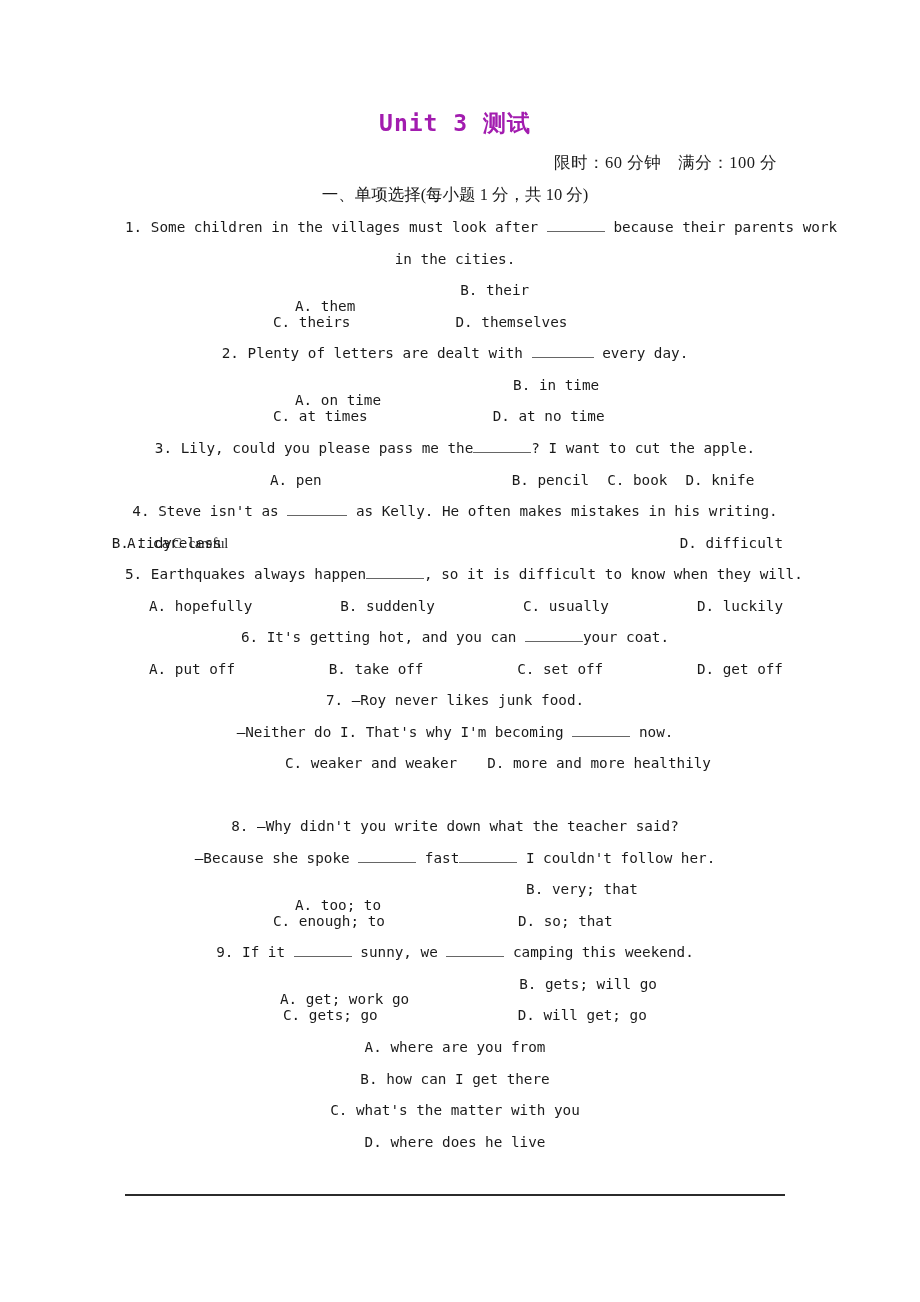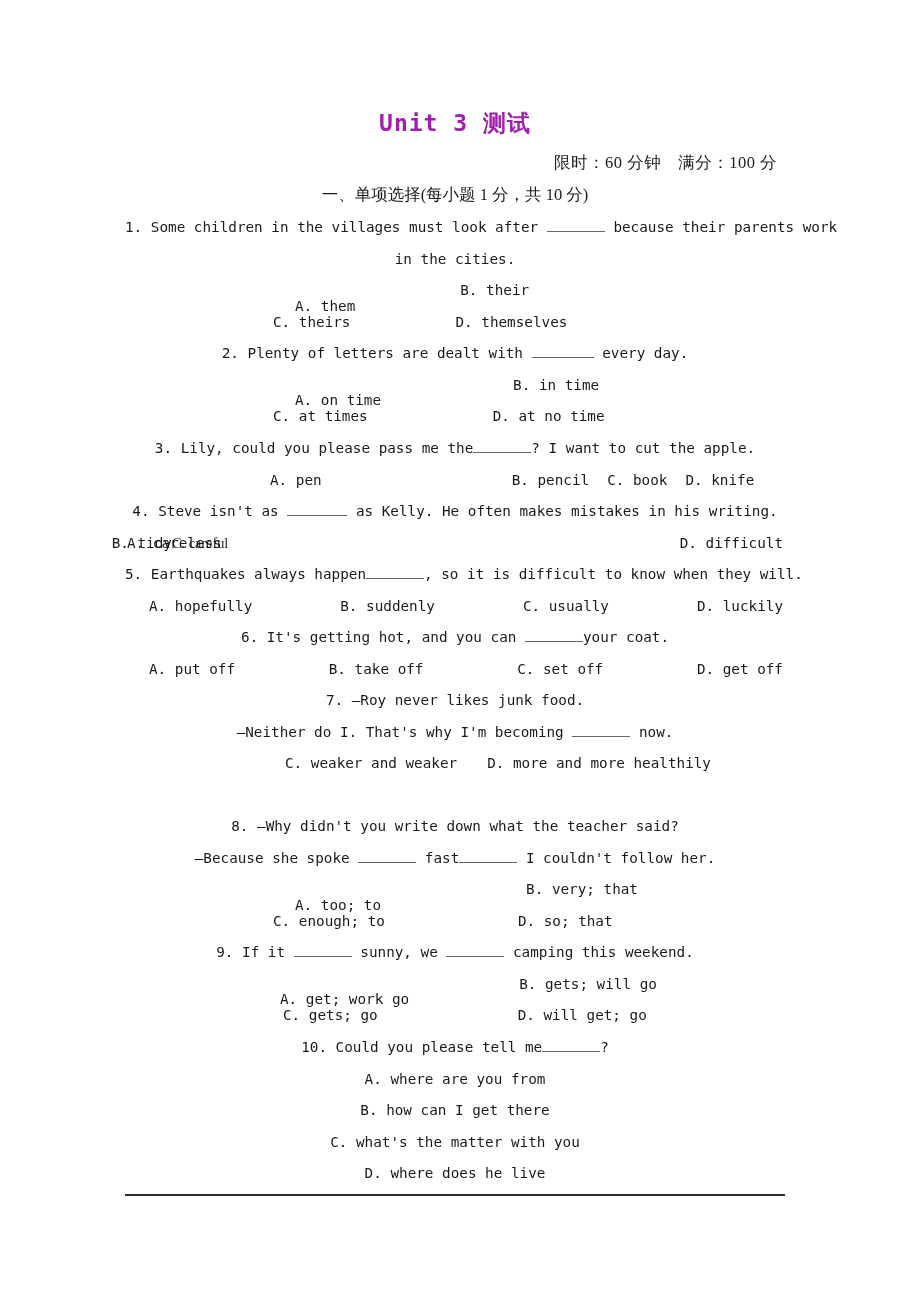--- a/index.html
+++ b/index.html
@@ -271,23 +271,20 @@
         <span class="opt" style="margin-left:155px;">A. get; work go</span>
         <span class="opt" style="margin-left:110px;">B. gets; will go</span>
       </div>
       <div class="optrow">
         <span class="opt" style="margin-left:158px;">C. gets; go</span>
         <span class="opt" style="margin-left:140px;">D. will get; go</span>
       </div>
     </div>
 
     <div class="qblock" style="top:1032px;">
-      <div class="line center">
-        <span>10. Could you please tell me</span><span class="blank w1"></span><span>?</span>
-      </div>
       <div class="line center">A. where are you from</div>
       <div class="line center">B. how can I get there</div>
       <div class="line center">C. what's the matter with you</div>
       <div class="line center">D. where does he live</div>
     </div>
 
   </div>
 
   <div class="hr-rule"></div>
 </div>

